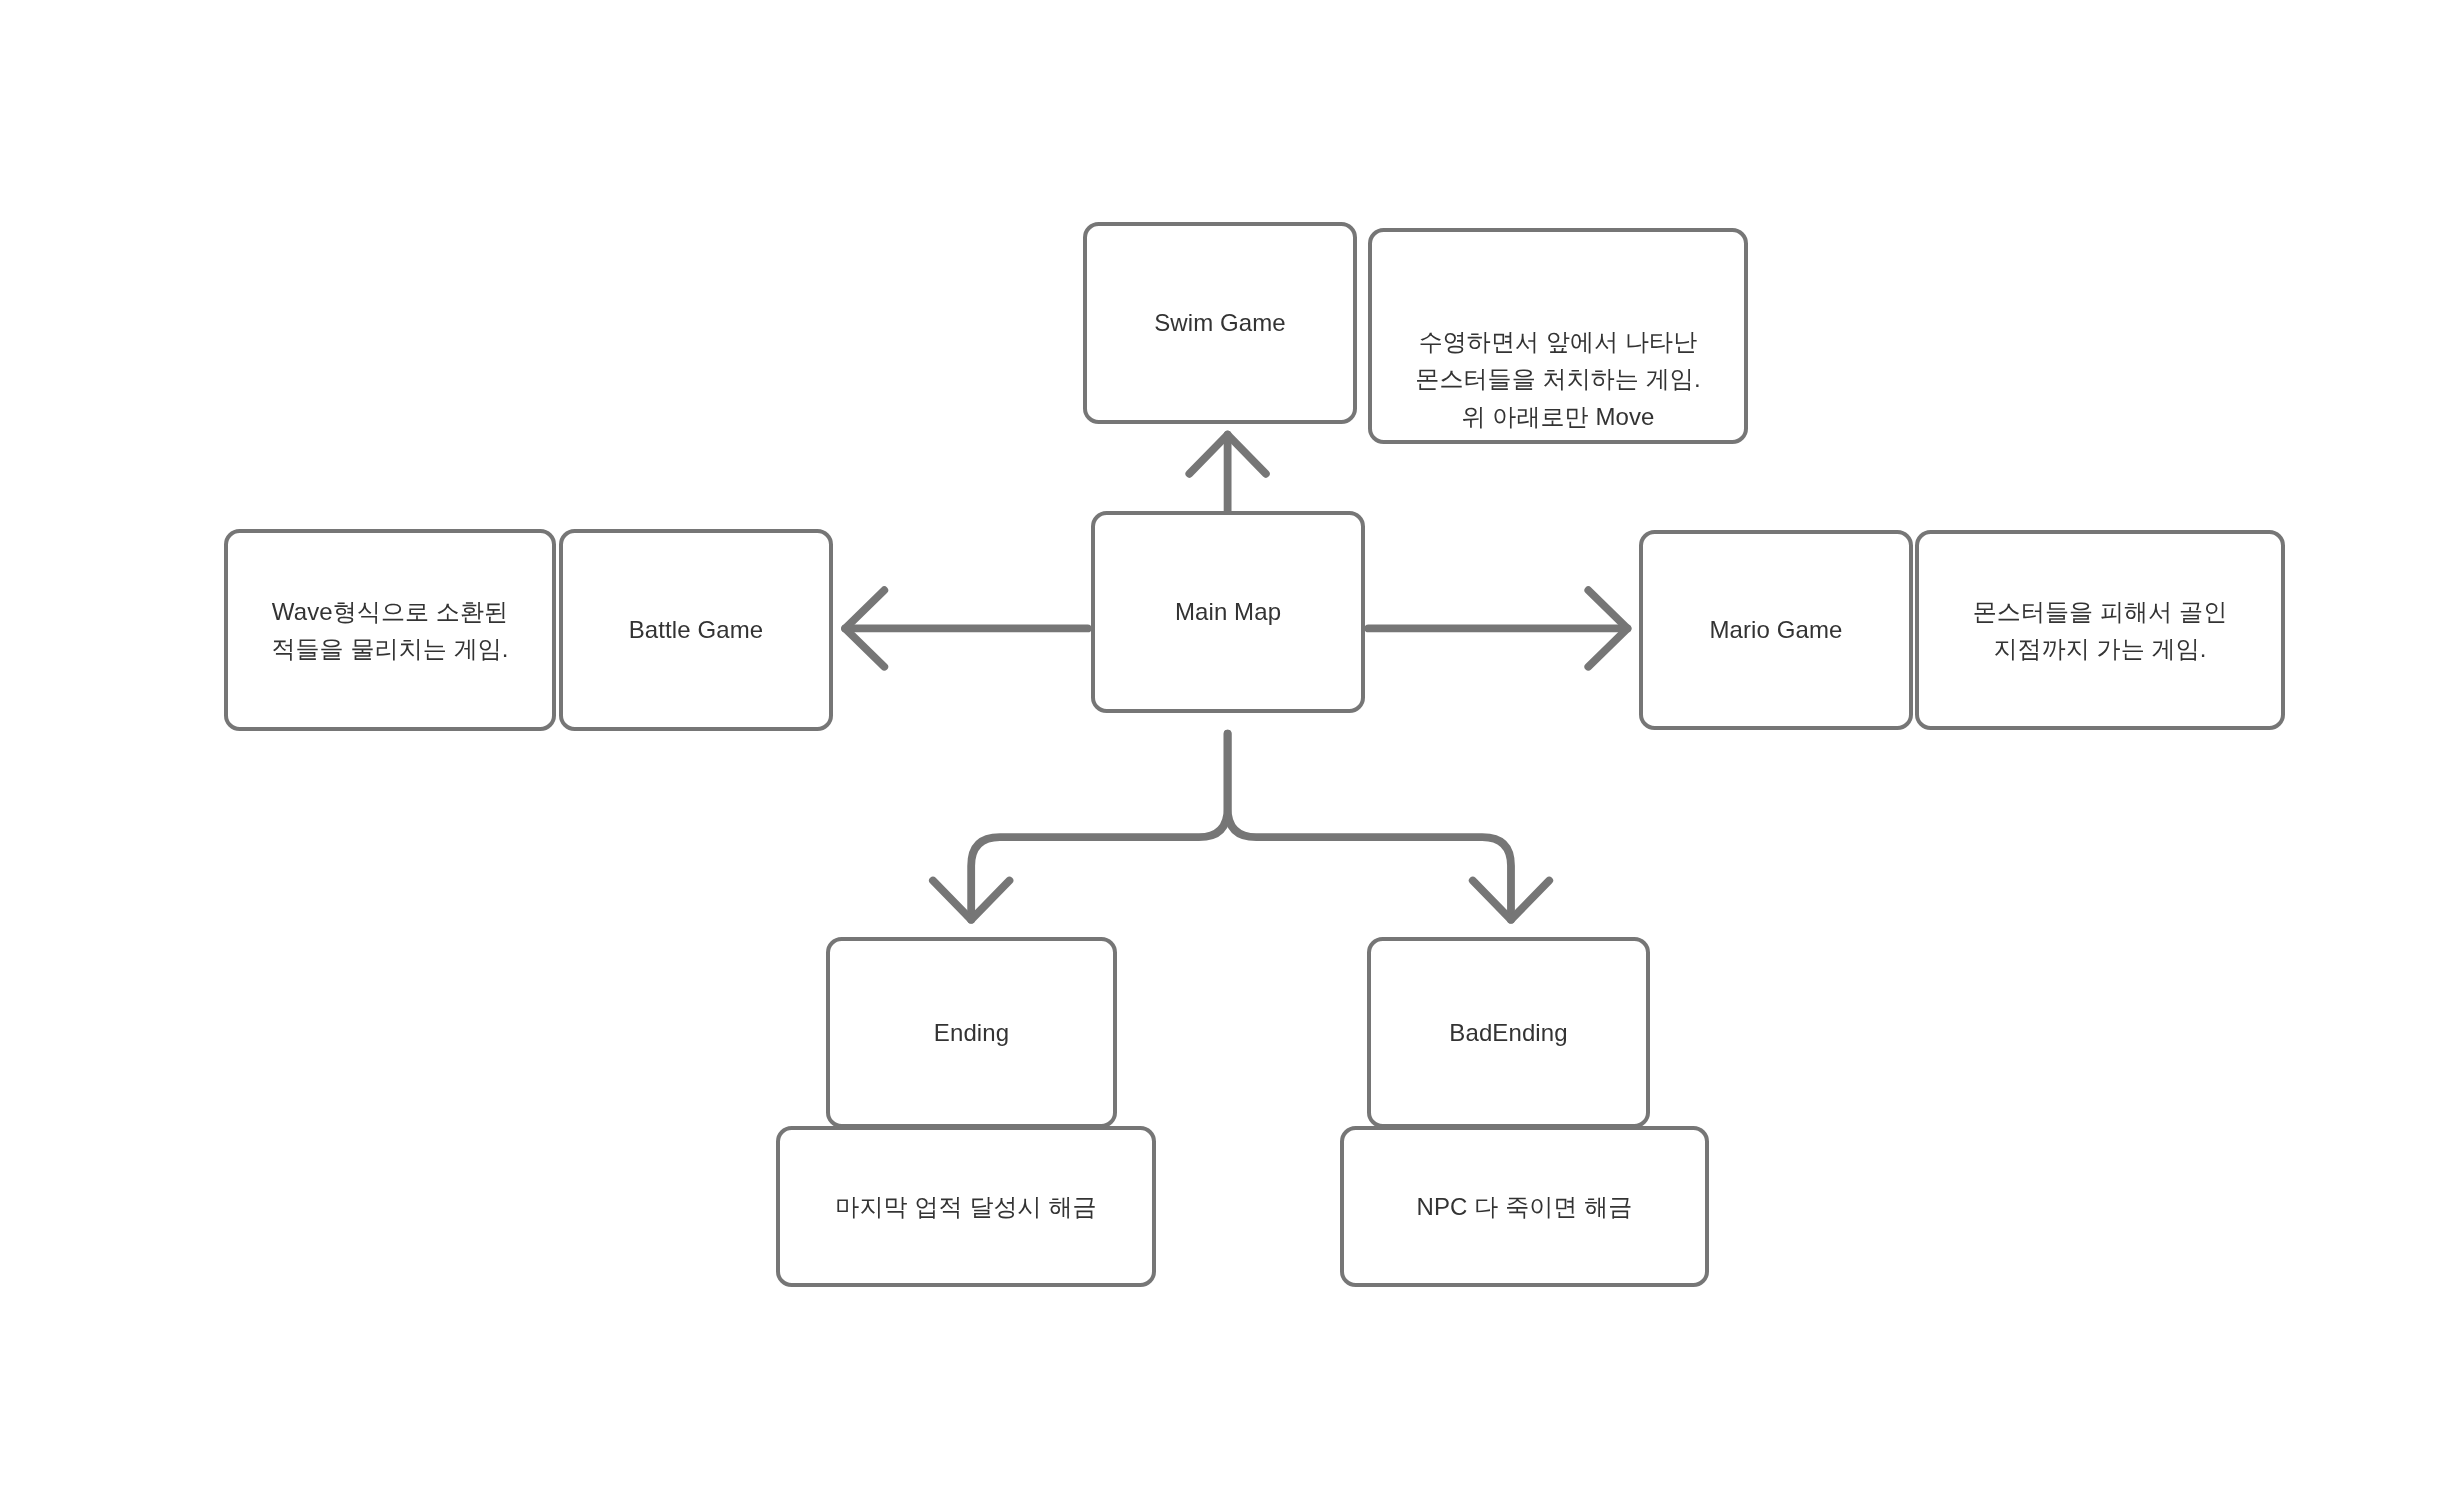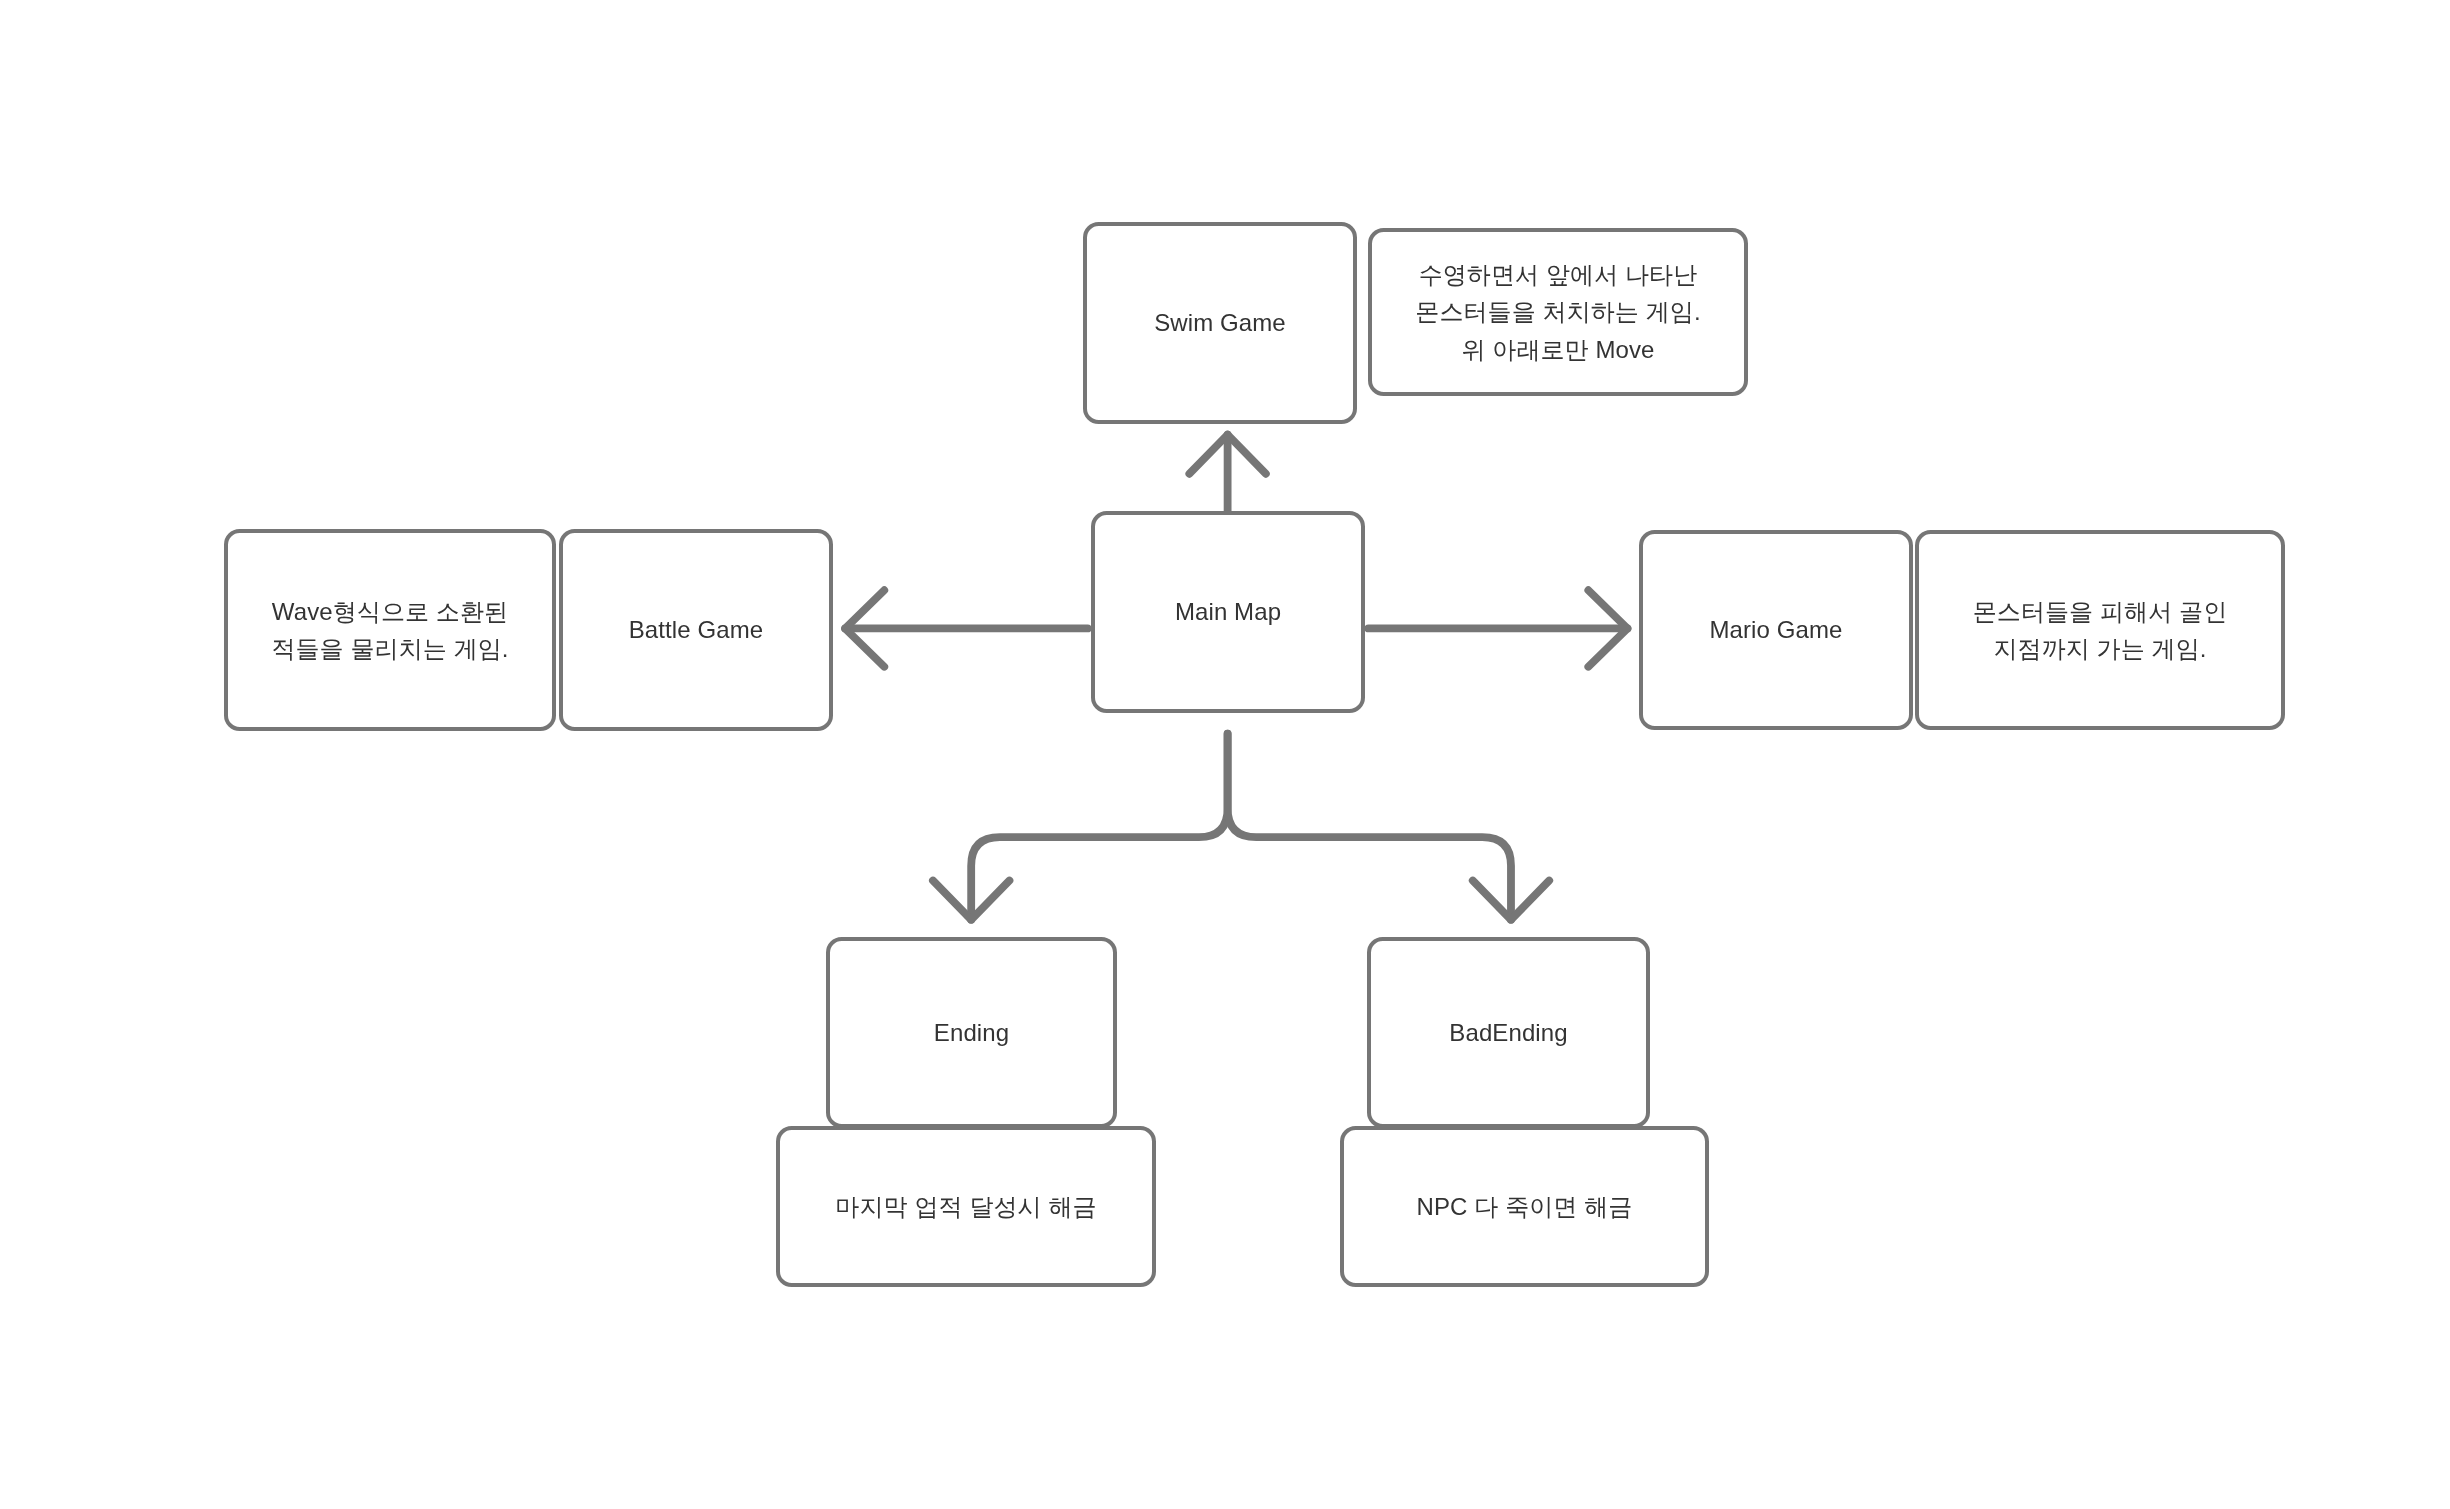--- a/index.html
+++ b/index.html
@@ -80,21 +80,21 @@
         <path d="M 1694 1013 L 1738 1058 L 1782 1013"></path>
       </g>
 
     </g>
   </svg>
 
   <div class="node title" style="left:1083px; top:222px; width:274px; height:202px;">
     <span class="node-label">Swim Game</span>
   </div>
 
-  <div class="node desc" style="left:1368px; top:228px; width:380px; height:168px;">
+  <div class="node desc" style="left:1368px; top:228px; width:380px; height:216px;align-items:flex-end;">
     <span class="node-label">수영하면서 앞에서 나타난
 몬스터들을 처치하는 게임.
 위 아래로만 Move</span>
   </div>
 
   <div class="node desc" style="left:224px; top:529px; width:332px; height:202px;">
     <span class="node-label">Wave형식으로 소환된
 적들을 물리치는 게임.</span>
   </div>
 

